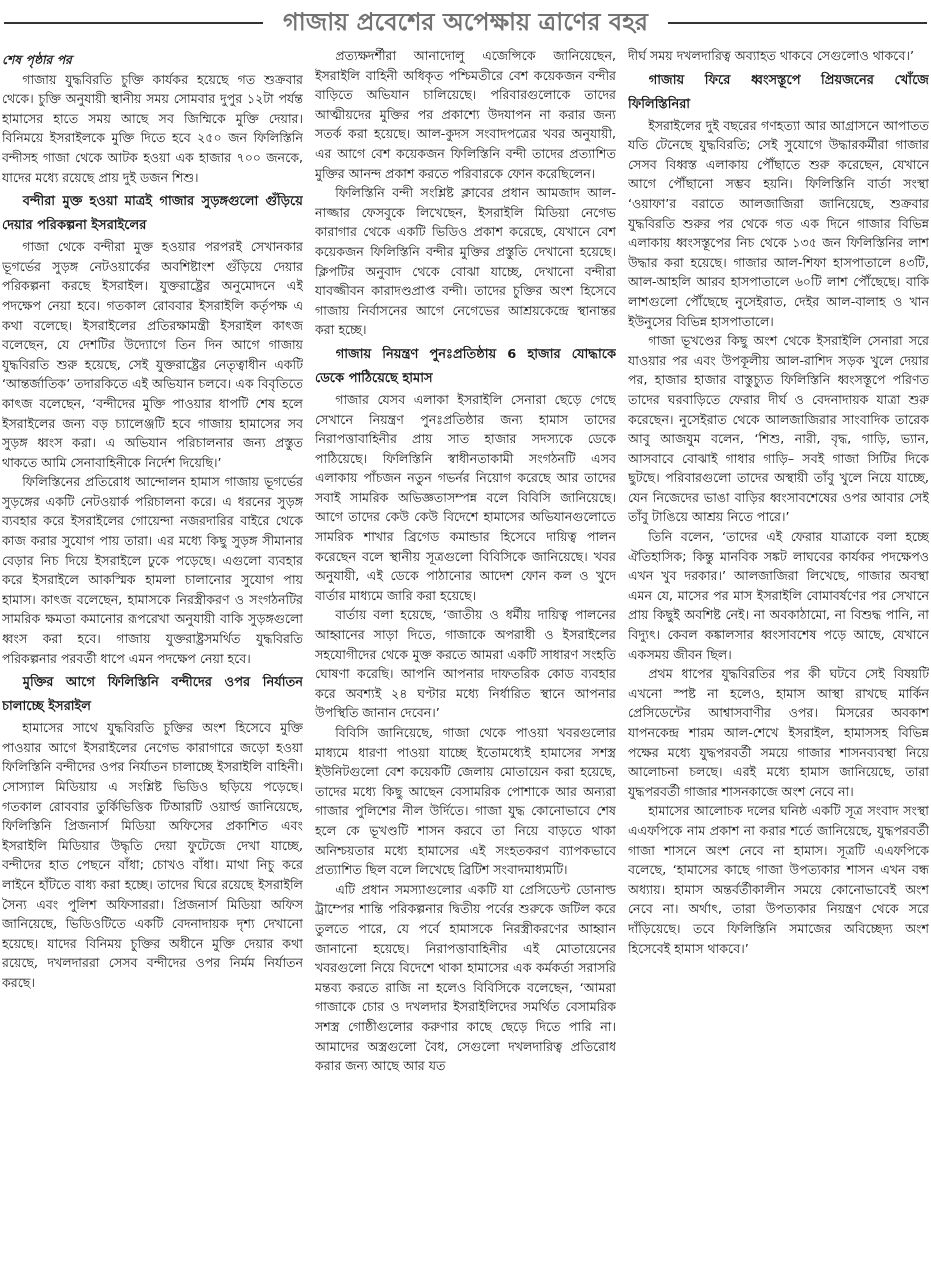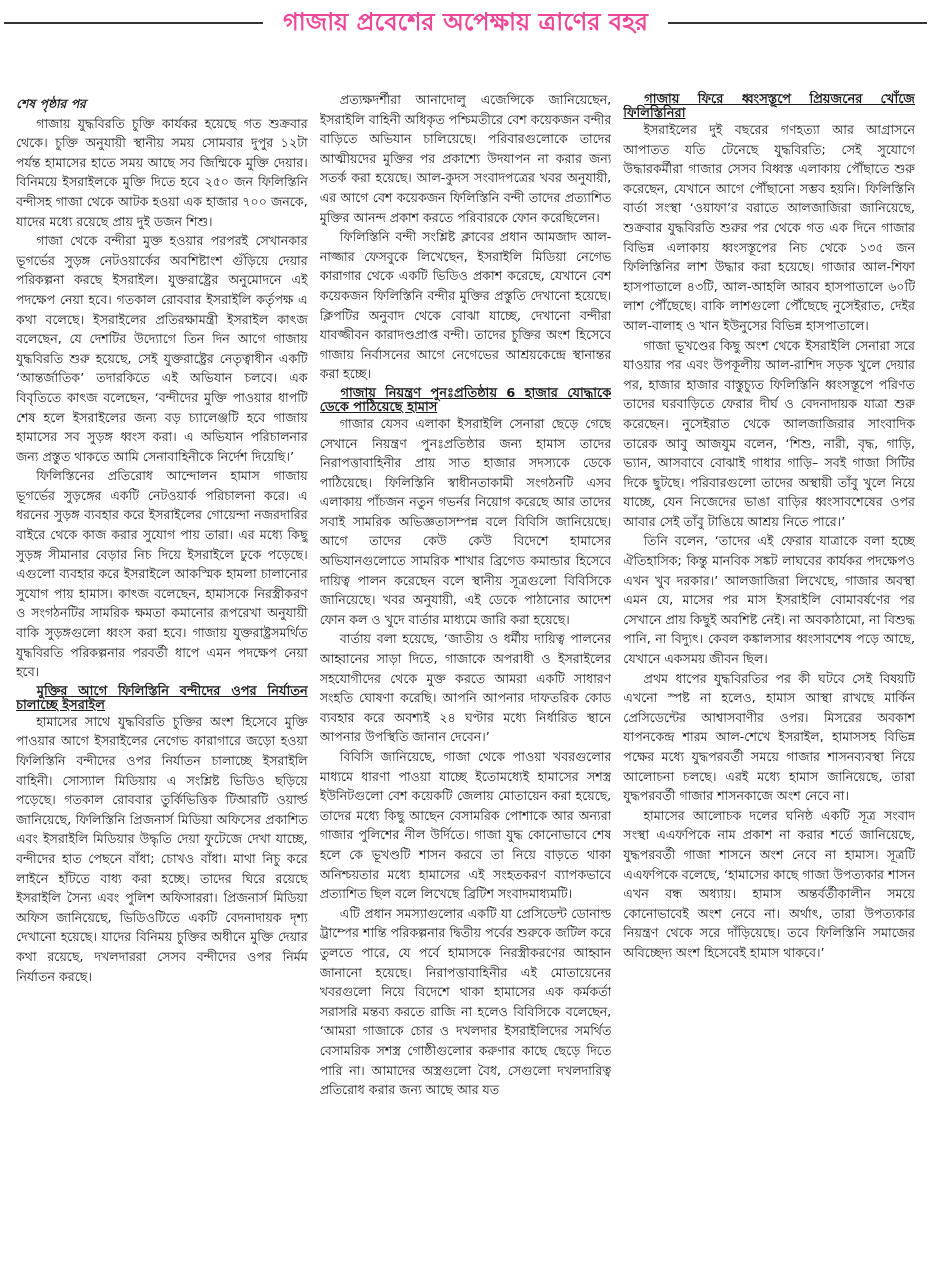--- a/index.html
+++ b/index.html
@@ -10,68 +10,69 @@
   }
   .headline-bar {
     position: relative; height: 46px;
     display: flex; align-items: center; justify-content: center;
   }
   .rule { flex: 1; height: 2px; background: #333; margin: 0 6px; }
   .rule.left { margin-left: 4px; }
   .rule.right { margin-right: 4px; }
   .headline {
     font-size: 24px; font-weight: bold; letter-spacing: 0px;
-    padding: 0 14px; white-space: nowrap; color: #ec4899;
+    padding: 0 14px; white-space: nowrap; color: #737373;
   }
   .columns {
-    display: flex; padding: 0 16px; gap: 12px; margin-top: 44px;
+    display: flex; padding: 0 2px; gap: 12px;
   }
   .col {
     flex: 1; font-size: 12.6px; line-height: 19.6px; text-align: justify;
     overflow: hidden;
   }
   .col p { margin: 0; text-indent: 1.6em; }
   .col p.noindent { text-indent: 0; }
   .cont {
     font-style: italic; font-weight: bold; font-size: 12.4px; margin: 4px 0 0 0;
   }
   .subhead {
-    font-weight: bold; font-size: 13px; line-height: 14px; text-indent: 1.6em;
+    font-weight: bold; font-size: 13px; line-height: 24px; text-indent: 1.6em;
     margin: 2px 0 0 0;
-    text-decoration: underline;
   }
 </style>
 </head>
 <body>
 
 <div class="headline-bar">
   <div class="rule left"></div>
   <div class="headline">গাজায় প্রবেশের অপেক্ষায় ত্রাণের বহর</div>
   <div class="rule right"></div>
 </div>
 
 <div class="columns">
   <div class="col">
     <div class="cont">শেষ পৃষ্ঠার পর</div>
       <p>গাজায় যুদ্ধবিরতি চুক্তি কার্যকর হয়েছে গত শুক্রবার থেকে। চুক্তি অনুযায়ী স্থানীয় সময় সোমবার দুপুর ১২টা পর্যন্ত হামাসের হাতে সময় আছে সব জিম্মিকে মুক্তি দেয়ার। বিনিময়ে ইসরাইলকে মুক্তি দিতে হবে ২৫০ জন ফিলিস্তিনি বন্দীসহ গাজা থেকে আটক হওয়া এক হাজার ৭০০ জনকে, যাদের মধ্যে রয়েছে প্রায় দুই ডজন শিশু।</p>
+      <h3 class="subhead">বন্দীরা মুক্ত হওয়া মাত্রই গাজার সুড়ঙ্গগুলো গুঁড়িয়ে দেয়ার পরিকল্পনা ইসরাইলের</h3>
       <p>গাজা থেকে বন্দীরা মুক্ত হওয়ার পরপরই সেখানকার ভূগর্ভের সুড়ঙ্গ নেটওয়ার্কের অবশিষ্টাংশ গুঁড়িয়ে দেয়ার পরিকল্পনা করছে ইসরাইল। যুক্তরাষ্ট্রের অনুমোদনে এই পদক্ষেপ নেয়া হবে। গতকাল রোববার ইসরাইলি কর্তৃপক্ষ এ কথা বলেছে। ইসরাইলের প্রতিরক্ষামন্ত্রী ইসরাইল কাৎজ বলেছেন, যে দেশটির উদ্যোগে তিন দিন আগে গাজায় যুদ্ধবিরতি শুরু হয়েছে, সেই যুক্তরাষ্ট্রের নেতৃত্বাধীন একটি ‘আন্তর্জাতিক’ তদারকিতে এই অভিযান চলবে। এক বিবৃতিতে কাৎজ বলেছেন, ‘বন্দীদের মুক্তি পাওয়ার ধাপটি শেষ হলে ইসরাইলের জন্য বড় চ্যালেঞ্জটি হবে গাজায় হামাসের সব সুড়ঙ্গ ধ্বংস করা। এ অভিযান পরিচালনার জন্য প্রস্তুত থাকতে আমি সেনাবাহিনীকে নির্দেশ দিয়েছি।’</p>
       <p>ফিলিস্তিনের প্রতিরোধ আন্দোলন হামাস গাজায় ভূগর্ভের সুড়ঙ্গের একটি নেটওয়ার্ক পরিচালনা করে। এ ধরনের সুড়ঙ্গ ব্যবহার করে ইসরাইলের গোয়েন্দা নজরদারির বাইরে থেকে কাজ করার সুযোগ পায় তারা। এর মধ্যে কিছু সুড়ঙ্গ সীমানার বেড়ার নিচ দিয়ে ইসরাইলে ঢুকে পড়েছে। এগুলো ব্যবহার করে ইসরাইলে আকস্মিক হামলা চালানোর সুযোগ পায় হামাস। কাৎজ বলেছেন, হামাসকে নিরস্ত্রীকরণ ও সংগঠনটির সামরিক ক্ষমতা কমানোর রূপরেখা অনুযায়ী বাকি সুড়ঙ্গগুলো ধ্বংস করা হবে। গাজায় যুক্তরাষ্ট্রসমর্থিত যুদ্ধবিরতি পরিকল্পনার পরবর্তী ধাপে এমন পদক্ষেপ নেয়া হবে।</p>
       <h3 class="subhead">মুক্তির আগে ফিলিস্তিনি বন্দীদের ওপর নির্যাতন চালাচ্ছে ইসরাইল</h3>
       <p>হামাসের সাথে যুদ্ধবিরতি চুক্তির অংশ হিসেবে মুক্তি পাওয়ার আগে ইসরাইলের নেগেভ কারাগারে জড়ো হওয়া ফিলিস্তিনি বন্দীদের ওপর নির্যাতন চালাচ্ছে ইসরাইলি বাহিনী। সোস্যাল মিডিয়ায় এ সংশ্লিষ্ট ভিডিও ছড়িয়ে পড়েছে। গতকাল রোববার তুর্কিভিত্তিক টিআরটি ওয়ার্ল্ড জানিয়েছে, ফিলিস্তিনি প্রিজনার্স মিডিয়া অফিসের প্রকাশিত এবং ইসরাইলি মিডিয়ার উদ্ধৃতি দেয়া ফুটেজে দেখা যাচ্ছে, বন্দীদের হাত পেছনে বাঁধা; চোখও বাঁধা। মাথা নিচু করে লাইনে হাঁটতে বাধ্য করা হচ্ছে। তাদের ঘিরে রয়েছে ইসরাইলি সৈন্য এবং পুলিশ অফিসাররা। প্রিজনার্স মিডিয়া অফিস জানিয়েছে, ভিডিওটিতে একটি বেদনাদায়ক দৃশ্য দেখানো হয়েছে। যাদের বিনিময় চুক্তির অধীনে মুক্তি দেয়ার কথা রয়েছে, দখলদাররা সেসব বন্দীদের ওপর নির্মম নির্যাতন করছে।</p>
     </div>
   <div class="col">
       <p>প্রত্যক্ষদর্শীরা আনাদোলু এজেন্সিকে জানিয়েছেন, ইসরাইলি বাহিনী অধিকৃত পশ্চিমতীরে বেশ কয়েকজন বন্দীর বাড়িতে অভিযান চালিয়েছে। পরিবারগুলোকে তাদের আত্মীয়দের মুক্তির পর প্রকাশ্যে উদযাপন না করার জন্য সতর্ক করা হয়েছে। আল-কুদস সংবাদপত্রের খবর অনুযায়ী, এর আগে বেশ কয়েকজন ফিলিস্তিনি বন্দী তাদের প্রত্যাশিত মুক্তির আনন্দ প্রকাশ করতে পরিবারকে ফোন করেছিলেন।</p>
       <p>ফিলিস্তিনি বন্দী সংশ্লিষ্ট ক্লাবের প্রধান আমজাদ আল-নাজ্জার ফেসবুকে লিখেছেন, ইসরাইলি মিডিয়া নেগেভ কারাগার থেকে একটি ভিডিও প্রকাশ করেছে, যেখানে বেশ কয়েকজন ফিলিস্তিনি বন্দীর মুক্তির প্রস্তুতি দেখানো হয়েছে। ক্লিপটির অনুবাদ থেকে বোঝা যাচ্ছে, দেখানো বন্দীরা যাবজ্জীবন কারাদণ্ডপ্রাপ্ত বন্দী। তাদের চুক্তির অংশ হিসেবে গাজায় নির্বাসনের আগে নেগেভের আশ্রয়কেন্দ্রে স্থানান্তর করা হচ্ছে।</p>
       <h3 class="subhead">গাজায় নিয়ন্ত্রণ পুনঃপ্রতিষ্ঠায় 6 হাজার যোদ্ধাকে ডেকে পাঠিয়েছে হামাস</h3>
       <p>গাজার যেসব এলাকা ইসরাইলি সেনারা ছেড়ে গেছে সেখানে নিয়ন্ত্রণ পুনঃপ্রতিষ্ঠার জন্য হামাস তাদের নিরাপত্তাবাহিনীর প্রায় সাত হাজার সদস্যকে ডেকে পাঠিয়েছে। ফিলিস্তিনি স্বাধীনতাকামী সংগঠনটি এসব এলাকায় পাঁচজন নতুন গভর্নর নিয়োগ করেছে আর তাদের সবাই সামরিক অভিজ্ঞতাসম্পন্ন বলে বিবিসি জানিয়েছে। আগে তাদের কেউ কেউ বিদেশে হামাসের অভিযানগুলোতে সামরিক শাখার ব্রিগেড কমান্ডার হিসেবে দায়িত্ব পালন করেছেন বলে স্থানীয় সূত্রগুলো বিবিসিকে জানিয়েছে। খবর অনুযায়ী, এই ডেকে পাঠানোর আদেশ ফোন কল ও খুদে বার্তার মাধ্যমে জারি করা হয়েছে।</p>
       <p>বার্তায় বলা হয়েছে, ‘জাতীয় ও ধর্মীয় দায়িত্ব পালনের আহ্বানের সাড়া দিতে, গাজাকে অপরাধী ও ইসরাইলের সহযোগীদের থেকে মুক্ত করতে আমরা একটি সাধারণ সংহতি ঘোষণা করেছি। আপনি আপনার দাফতরিক কোড ব্যবহার করে অবশ্যই ২৪ ঘণ্টার মধ্যে নির্ধারিত স্থানে আপনার উপস্থিতি জানান দেবেন।’</p>
       <p>বিবিসি জানিয়েছে, গাজা থেকে পাওয়া খবরগুলোর মাধ্যমে ধারণা পাওয়া যাচ্ছে ইতোমধ্যেই হামাসের সশস্ত্র ইউনিটগুলো বেশ কয়েকটি জেলায় মোতায়েন করা হয়েছে, তাদের মধ্যে কিছু আছেন বেসামরিক পোশাকে আর অন্যরা গাজার পুলিশের নীল উর্দিতে। গাজা যুদ্ধ কোনোভাবে শেষ হলে কে ভূখণ্ডটি শাসন করবে তা নিয়ে বাড়তে থাকা অনিশ্চয়তার মধ্যে হামাসের এই সংহতকরণ ব্যাপকভাবে প্রত্যাশিত ছিল বলে লিখেছে ব্রিটিশ সংবাদমাধ্যমটি।</p>
       <p>এটি প্রধান সমস্যাগুলোর একটি যা প্রেসিডেন্ট ডোনাল্ড ট্রাম্পের শান্তি পরিকল্পনার দ্বিতীয় পর্বের শুরুকে জটিল করে তুলতে পারে, যে পর্বে হামাসকে নিরস্ত্রীকরণের আহ্বান জানানো হয়েছে। নিরাপত্তাবাহিনীর এই মোতায়েনের খবরগুলো নিয়ে বিদেশে থাকা হামাসের এক কর্মকর্তা সরাসরি মন্তব্য করতে রাজি না হলেও বিবিসিকে বলেছেন, ‘আমরা গাজাকে চোর ও দখলদার ইসরাইলিদের সমর্থিত বেসামরিক সশস্ত্র গোষ্ঠীগুলোর করুণার কাছে ছেড়ে দিতে পারি না। আমাদের অস্ত্রগুলো বৈধ, সেগুলো দখলদারিত্ব প্রতিরোধ করার জন্য আছে আর যত</p>
     </div>
   <div class="col">
+      <p class="noindent">দীর্ঘ সময় দখলদারিত্ব অব্যাহত থাকবে সেগুলোও থাকবে।’</p>
       <h3 class="subhead">গাজায় ফিরে ধ্বংসস্তূপে প্রিয়জনের খোঁজে ফিলিস্তিনিরা</h3>
       <p>ইসরাইলের দুই বছরের গণহত্যা আর আগ্রাসনে আপাতত যতি টেনেছে যুদ্ধবিরতি; সেই সুযোগে উদ্ধারকর্মীরা গাজার সেসব বিধ্বস্ত এলাকায় পৌঁছাতে শুরু করেছেন, যেখানে আগে পৌঁছানো সম্ভব হয়নি। ফিলিস্তিনি বার্তা সংস্থা ‘ওয়াফা’র বরাতে আলজাজিরা জানিয়েছে, শুক্রবার যুদ্ধবিরতি শুরুর পর থেকে গত এক দিনে গাজার বিভিন্ন এলাকায় ধ্বংসস্তূপের নিচ থেকে ১৩৫ জন ফিলিস্তিনির লাশ উদ্ধার করা হয়েছে। গাজার আল-শিফা হাসপাতালে ৪৩টি, আল-আহলি আরব হাসপাতালে ৬০টি লাশ পৌঁছেছে। বাকি লাশগুলো পৌঁছেছে নুসেইরাত, দেইর আল-বালাহ ও খান ইউনুসের বিভিন্ন হাসপাতালে।</p>
       <p>গাজা ভূখণ্ডের কিছু অংশ থেকে ইসরাইলি সেনারা সরে যাওয়ার পর এবং উপকূলীয় আল-রাশিদ সড়ক খুলে দেয়ার পর, হাজার হাজার বাস্তুচ্যুত ফিলিস্তিনি ধ্বংসস্তূপে পরিণত তাদের ঘরবাড়িতে ফেরার দীর্ঘ ও বেদনাদায়ক যাত্রা শুরু করেছেন। নুসেইরাত থেকে আলজাজিরার সাংবাদিক তারেক আবু আজযুম বলেন, ‘শিশু, নারী, বৃদ্ধ, গাড়ি, ভ্যান, আসবাবে বোঝাই গাধার গাড়ি– সবই গাজা সিটির দিকে ছুটছে। পরিবারগুলো তাদের অস্থায়ী তাঁবু খুলে নিয়ে যাচ্ছে, যেন নিজেদের ভাঙা বাড়ির ধ্বংসাবশেষের ওপর আবার সেই তাঁবু টাঙিয়ে আশ্রয় নিতে পারে।’</p>
       <p>তিনি বলেন, ‘তাদের এই ফেরার যাত্রাকে বলা হচ্ছে ঐতিহাসিক; কিন্তু মানবিক সঙ্কট লাঘবের কার্যকর পদক্ষেপও এখন খুব দরকার।’ আলজাজিরা লিখেছে, গাজার অবস্থা এমন যে, মাসের পর মাস ইসরাইলি বোমাবর্ষণের পর সেখানে প্রায় কিছুই অবশিষ্ট নেই। না অবকাঠামো, না বিশুদ্ধ পানি, না বিদ্যুৎ। কেবল কঙ্কালসার ধ্বংসাবশেষ পড়ে আছে, যেখানে একসময় জীবন ছিল।</p>
       <p>প্রথম ধাপের যুদ্ধবিরতির পর কী ঘটবে সেই বিষয়টি এখনো স্পষ্ট না হলেও, হামাস আস্থা রাখছে মার্কিন প্রেসিডেন্টের আশ্বাসবাণীর ওপর। মিসরের অবকাশ যাপনকেন্দ্র শারম আল-শেখে ইসরাইল, হামাসসহ বিভিন্ন পক্ষের মধ্যে যুদ্ধপরবর্তী সময়ে গাজার শাসনব্যবস্থা নিয়ে আলোচনা চলছে। এরই মধ্যে হামাস জানিয়েছে, তারা যুদ্ধপরবর্তী গাজার শাসনকাজে অংশ নেবে না।</p>
       <p>হামাসের আলোচক দলের ঘনিষ্ঠ একটি সূত্র সংবাদ সংস্থা এএফপিকে নাম প্রকাশ না করার শর্তে জানিয়েছে, যুদ্ধপরবর্তী গাজা শাসনে অংশ নেবে না হামাস। সূত্রটি এএফপিকে বলেছে, ‘হামাসের কাছে গাজা উপত্যকার শাসন এখন বন্ধ অধ্যায়। হামাস অন্তর্বর্তীকালীন সময়ে কোনোভাবেই অংশ নেবে না। অর্থাৎ, তারা উপত্যকার নিয়ন্ত্রণ থেকে সরে দাঁড়িয়েছে। তবে ফিলিস্তিনি সমাজের অবিচ্ছেদ্য অংশ হিসেবেই হামাস থাকবে।’</p>
     </div>
 </div>
 
 </body></html>

